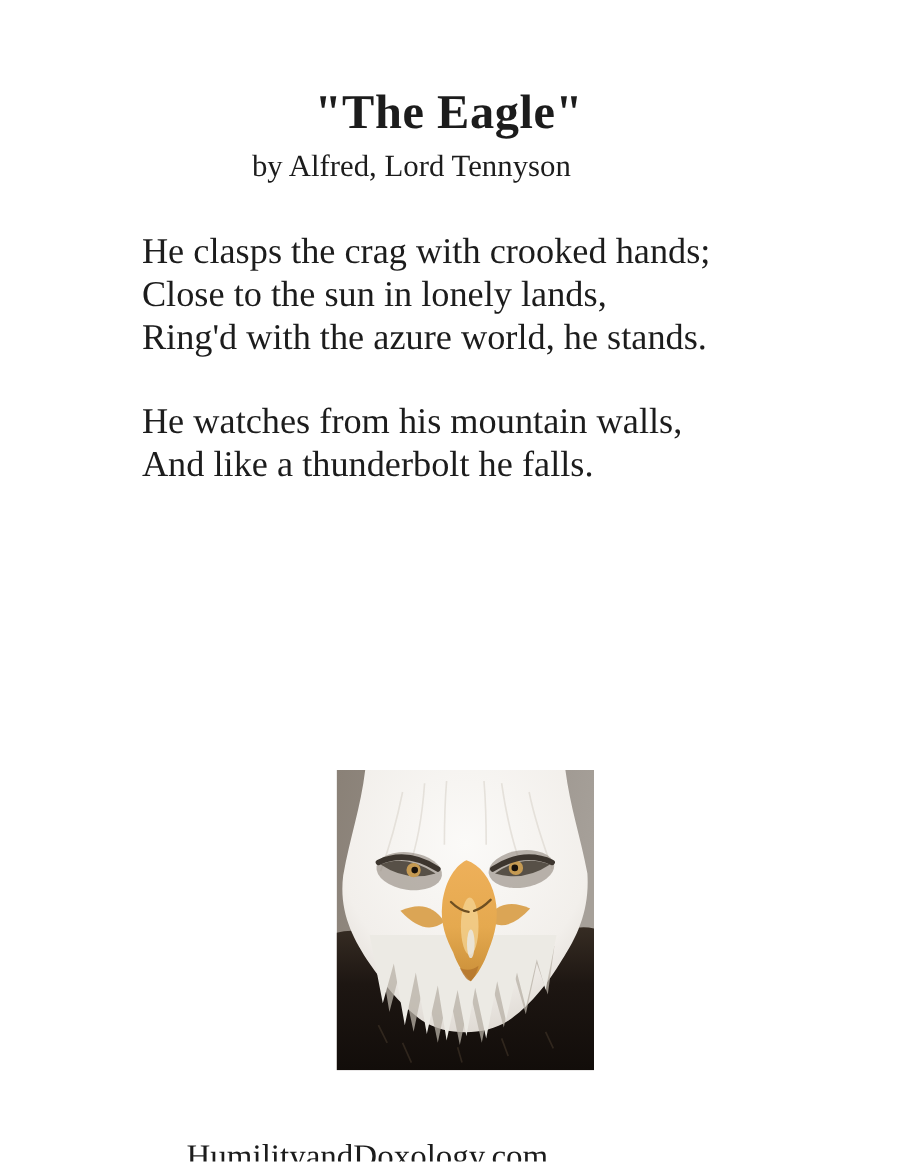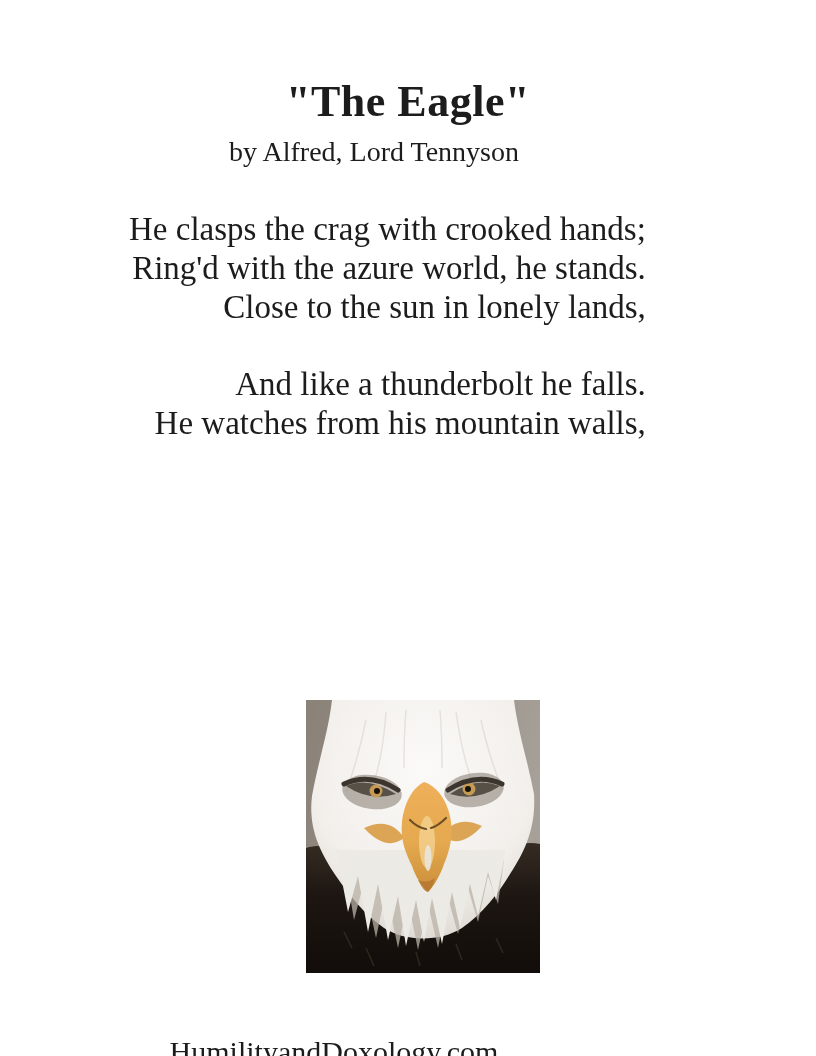--- a/index.html
+++ b/index.html
@@ -18,45 +18,45 @@
   }
   .byline {
     position: absolute; top: 135px; left: 0; width: 748px;
     text-align: center; font-size: 28px; font-weight: 400; line-height: 1.2;
   }
   .poem {
     position: absolute; top: 210px; left: 129px;
     font-size: 33px; line-height: 38.8px; font-weight: 400;
   }
   .stanza { margin: 0 0 38.8px 0; }
-  .poem-line { white-space: nowrap; text-align: right; }
+  .poem-line { white-space: nowrap; }
   .eagle-wrap { position: absolute; left: 306px; top: 700px; width: 234px; height: 273px; }
   .eagle-wrap svg { display: block; }
   .footer {
     position: absolute; top: 1019px; left: 0; width: 668px;
     text-align: center; font-size: 30px; line-height: 1.2; margin-top: 15px;
   }
 </style>
 </head>
 <body style="background: rgb(255, 255, 255); color: rgb(28, 28, 28);">
 
 <div class="page">
 
   <div class="title">"The Eagle"</div>
   <div class="byline">by Alfred, Lord Tennyson</div>
 
   <div class="poem">
     <div class="stanza">
       <div class="poem-line">He clasps the crag with crooked hands;</div>
+      <div class="poem-line">Close to the sun in lonely lands,</div>
       <div class="poem-line">Ring'd with the azure world, he stands.</div>
-      <div class="poem-line">Close to the sun in lonely lands,</div>
     </div>
     <div class="stanza">
+      <div class="poem-line">He watches from his mountain walls,</div>
       <div class="poem-line">And like a thunderbolt he falls.</div>
-      <div class="poem-line">He watches from his mountain walls,</div>
     </div>
   </div>
 
   <div class="eagle-wrap">
     <svg width="234" height="273" viewBox="0 0 234 273" xmlns="http://www.w3.org/2000/svg">
       <defs>
         <linearGradient id="bgGrad" x1="0" y1="0" x2="1" y2="0.25">
           <stop offset="0" stop-color="#8a8177"></stop>
           <stop offset="0.55" stop-color="#98918a"></stop>
           <stop offset="1" stop-color="#a6a099"></stop>

